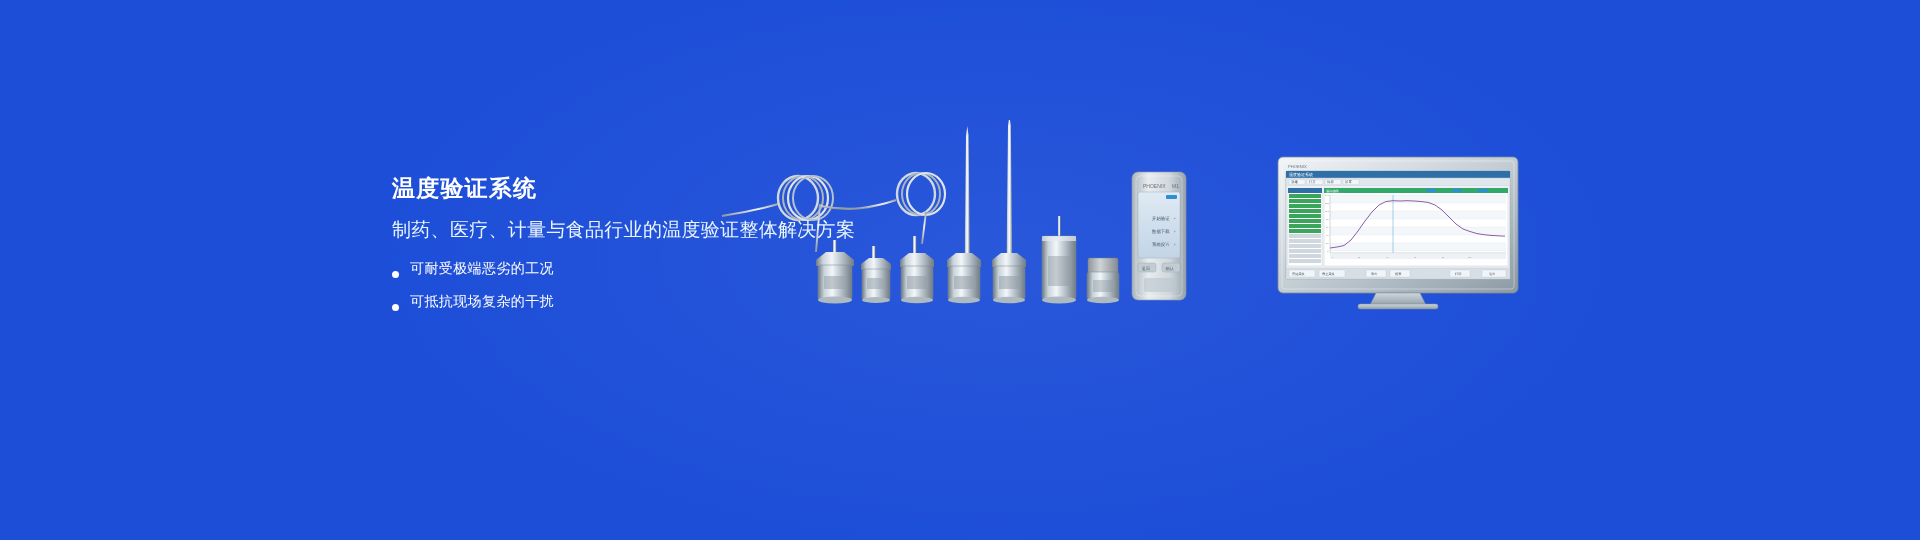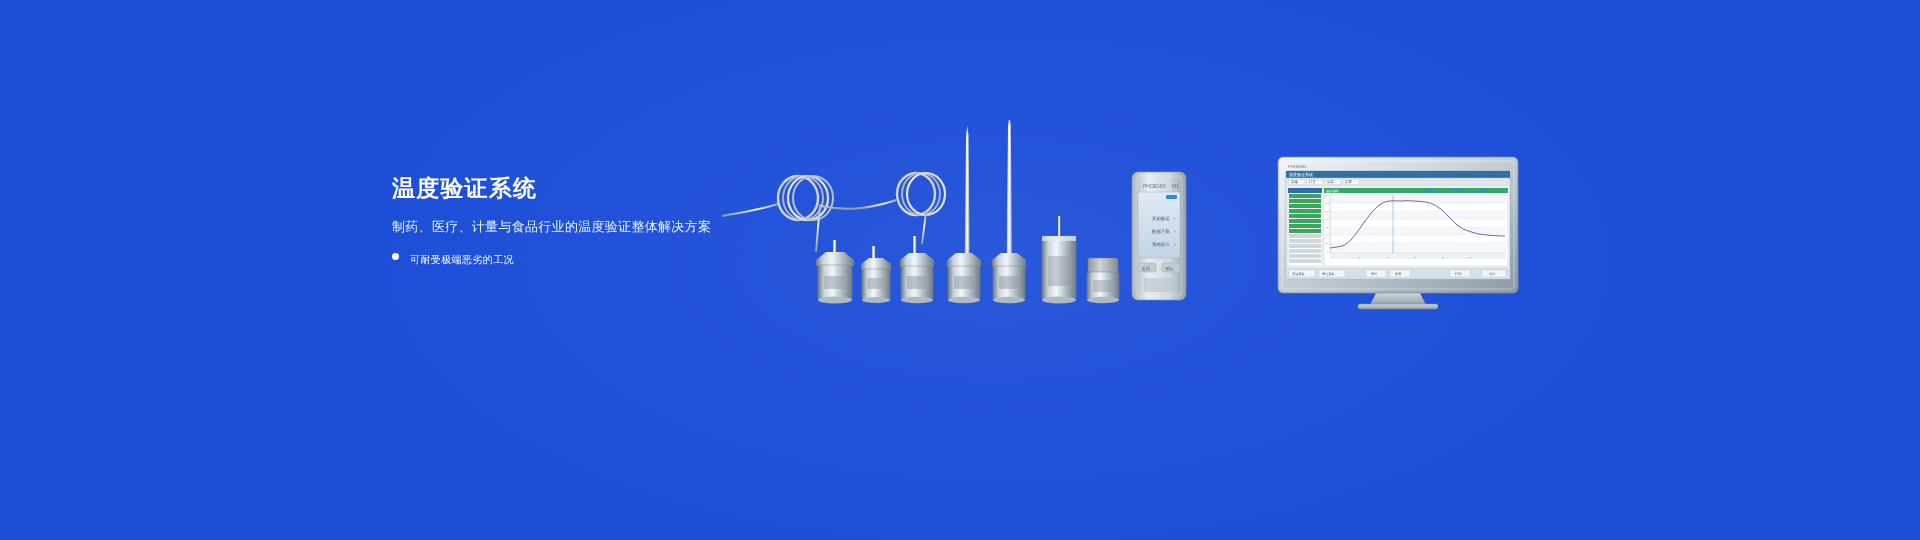--- a/index.html
+++ b/index.html
@@ -24,28 +24,28 @@
   
   .copy{
     position:absolute;left:392px;top:176px;width:430px;z-index:5;
   }
   .headline{
     font-size:23px;font-weight:bold;color:#ffffff;
     letter-spacing:1.2px;line-height:1.1;margin:0 0 18px 0;
     white-space:nowrap;
   }
   .subhead{
-    font-size:13px;color:#eaf6fd;font-weight:normal;
+    font-size:19px;color:#eaf6fd;font-weight:normal;
     letter-spacing:.3px;line-height:1.2;margin:0 0 18px 0;
     white-space:nowrap;
   }
   .bullets{list-style:none;margin:0;padding:0;}
   .bullets li{
-    display:flex;align-items:flex-start;
-    font-size:10px;color:#ffffff;letter-spacing:.4px;
+    display:flex;align-items:flex-end;
+    font-size:14px;color:#ffffff;letter-spacing:.4px;
     margin-bottom:15px;white-space:nowrap;
   }
   .dot{
     width:7px;height:7px;border-radius:50%;
     background:#ffffff;margin-right:11px;flex:0 0 auto;
     display:inline-block;
   }
 
   
   .product{
@@ -60,20 +60,24 @@
 
   <div class="copy">
     <h1 class="headline">温度验证系统</h1>
 
     <p class="subhead">制药、医疗、计量与食品行业的温度验证整体解决方案</p>
 
     <ul class="bullets">
       <li>
         <span class="dot"></span>
         <span>可耐受极端恶劣的工况</span>
+      </li>
+      <li>
+        <span class="dot"></span>
+        <span>可抵抗现场复杂的干扰</span>
       </li>
     </ul>
   </div>
 
   <div class="product">
     <svg width="500" height="190" viewBox="0 0 500 190" xmlns="http://www.w3.org/2000/svg">
       <defs>
         <linearGradient id="steel" x1="0" y1="0" x2="1" y2="0">
           <stop offset="0%" stop-color="#6e7a84"></stop>
           <stop offset="18%" stop-color="#c9d3da"></stop>

